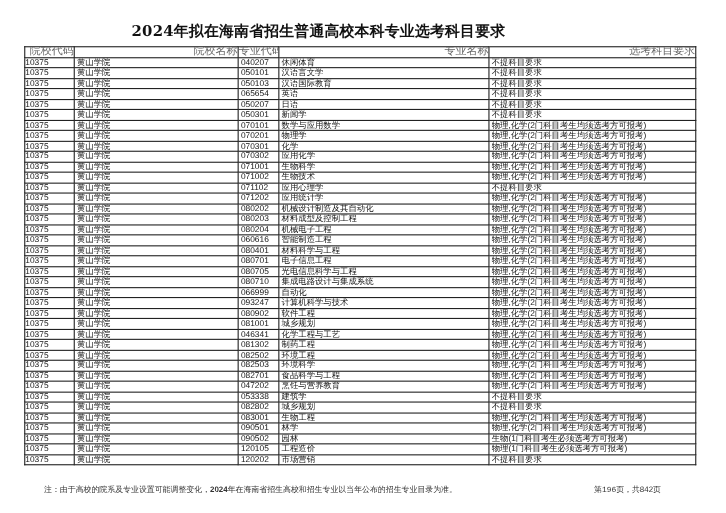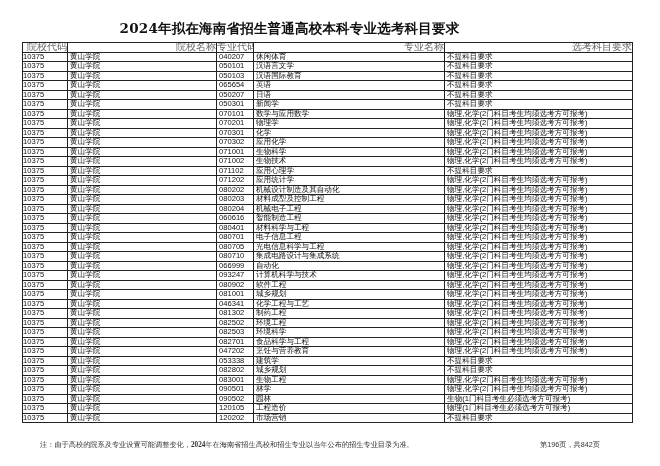--- a/index.html
+++ b/index.html
@@ -3,21 +3,21 @@
 <meta charset="utf-8">
 <style>
   html, body { margin:0; padding:0; background:#ffffff; }
   body { width:660px; height:466px; position:relative; overflow:hidden; font-family:"Liberation Sans", sans-serif; color:#111; }
   .title { position:absolute; top:20px; left:0; width:579px; text-align:center; font-family:"DejaVu Serif", serif; font-size:13.5px; font-weight:bold; letter-spacing:0.2px; color:#111; }
   table { position:absolute; left:22px; top:42px; border-collapse:collapse; table-layout:fixed; width:610px; }
   td, th { border:1px solid #222; padding:0 0 0 2px; height:8.5px; line-height:8.5px; font-size:7.6px; white-space:nowrap; overflow:hidden; font-weight:normal; }
   th { text-align:right; font-family:"DejaVu Serif", serif; font-size:10px; color:#666; padding:0; }
   td.c1 { padding:0; }
   .footnote { position:absolute; top:440px; left:40px; font-family:"DejaVu Serif", serif; font-size:7.2px; color:#333; }
-  .footnote .num { font-family:Liberation Serif, serif; font-weight:bold; }
+  .footnote .num { font-family:Liberation Sans, sans-serif; font-weight:bold; }
   .page { position:absolute; top:440px; left:540px; font-family:"DejaVu Serif", serif; font-size:7.2px; color:#333; }
 </style>
 </head>
 <body>
 
 <div class="title">2024年拟在海南省招生普通高校本科专业选考科目要求</div>
 
 <table>
   <colgroup>
     <col style="width:45px">
@@ -310,14 +310,14 @@
         <td class="c5">不提科目要求</td>
       </tr>
     </tbody>
 </table>
 
 <div class="footnote">
   <span>注：由于高校的院系及专业设置可能调整变化，</span><span class="num">2024</span><span>年在海南省招生高校和招生专业以当年公布的招生专业目录为准。</span>
 </div>
 
 <div class="page">
-  <span>第</span><span class="num" style="font-family:Liberation Sans, sans-serif;">196</span><span>页，共</span><span style="font-family:'Liberation Sans',sans-serif;text-align:center;">842</span><span>页</span>
+  <span>第</span><span class="num" style="font-family:Liberation Mono, monospace;">196</span><span>页，共</span><span style="font-family:'Liberation Sans',sans-serif;text-align:center;">842</span><span>页</span>
 </div>
 
 </body></html>

